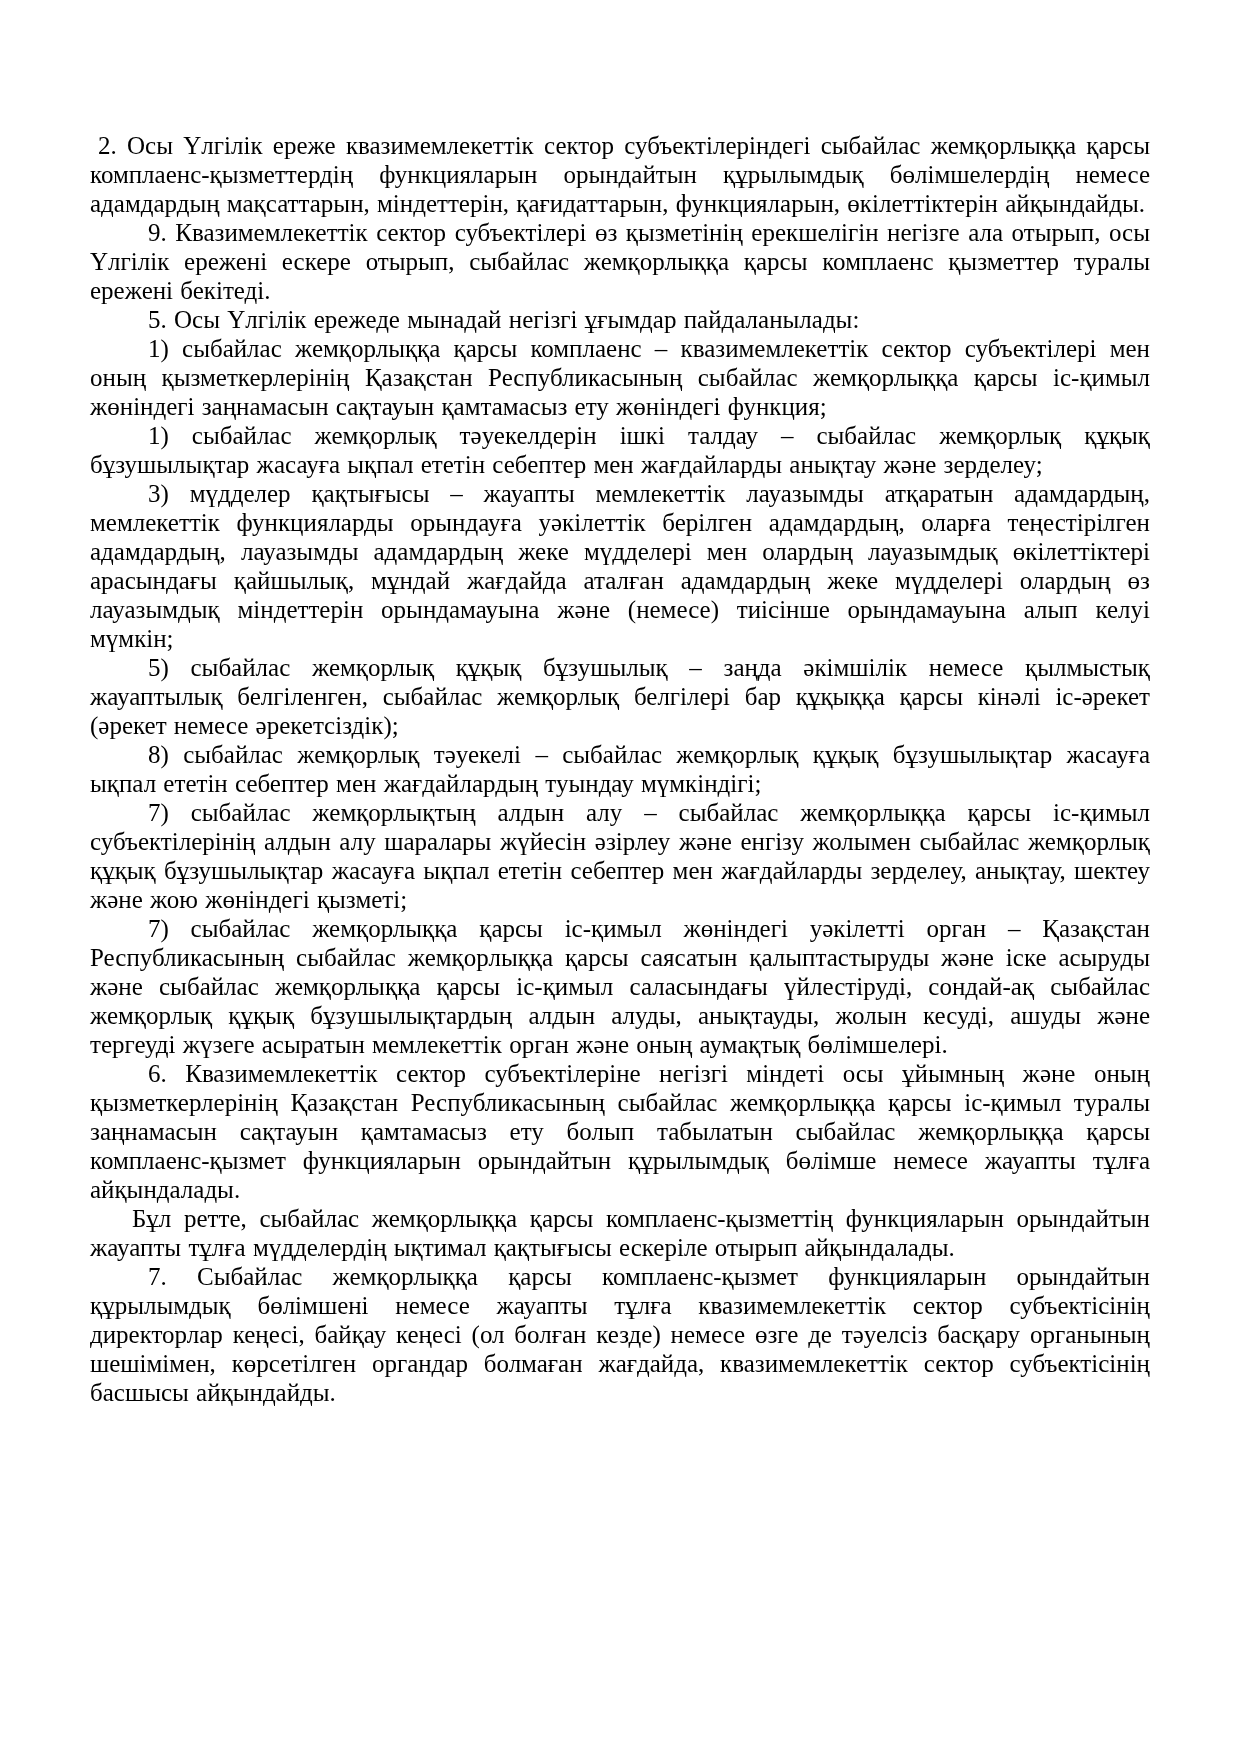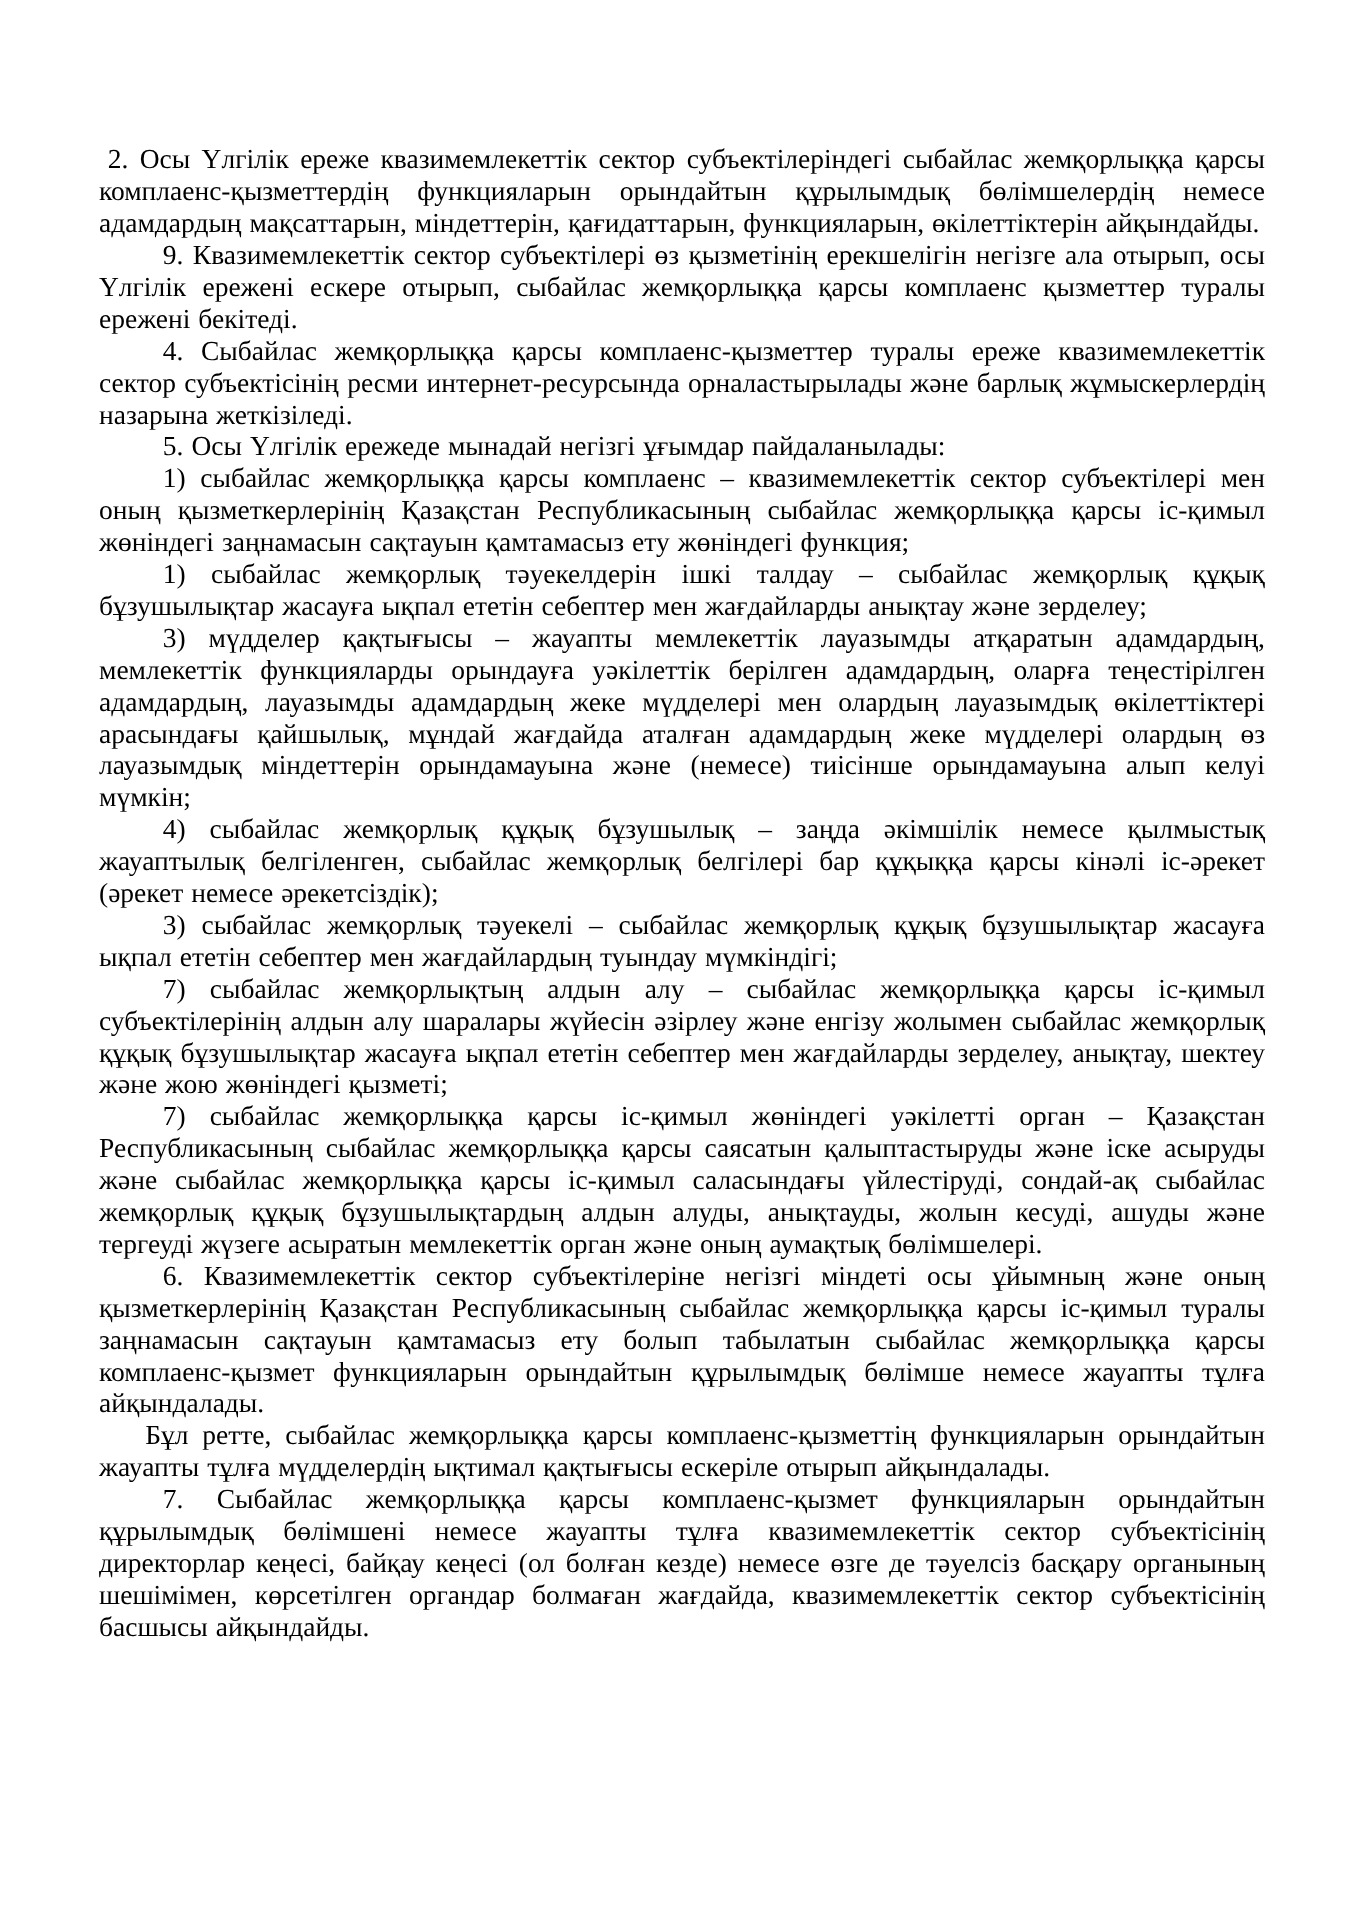--- a/index.html
+++ b/index.html
@@ -41,26 +41,25 @@
   .indent-std  { text-indent: 58px; }
   .indent-med  { text-indent: 42px; }
 </style>
 </head>
 <body>
 
 <div class="page">
   <div class="page-content">
     <p class="para indent-tiny">2. Осы Үлгілік ереже квазимемлекеттік сектор субъектілеріндегі сыбайлас жемқорлыққа қарсы комплаенс-қызметтердің функцияларын орындайтын құрылымдық бөлімшелердің немесе адамдардың мақсаттарын, міндеттерін, қағидаттарын, функцияларын, өкілеттіктерін айқындайды.</p>
     <p class="para indent-std">9. Квазимемлекеттік сектор субъектілері өз қызметінің ерекшелігін негізге ала отырып, осы Үлгілік ережені ескере отырып, сыбайлас жемқорлыққа қарсы комплаенс қызметтер туралы ережені бекітеді.</p>
-    <p class="para indent-std">4. Сыбайлас жемқорлыққа қарсы комплаенс-қызметтер туралы ереже квазимемлекеттік сектор субъектісінің ресми интернет-ресурсында орналастырылады және барлық жұмыскерлердің назарына жеткізіледі.</p>
     <p class="para indent-std">5. Осы Үлгілік ережеде мынадай негізгі ұғымдар пайдаланылады:</p>
     <p class="para indent-std">1) сыбайлас жемқорлыққа қарсы комплаенс – квазимемлекеттік сектор субъектілері мен оның қызметкерлерінің Қазақстан Республикасының сыбайлас жемқорлыққа қарсы іс-қимыл жөніндегі заңнамасын сақтауын қамтамасыз ету жөніндегі функция;</p>
     <p class="para indent-std">1) сыбайлас жемқорлық тәуекелдерін ішкі талдау – сыбайлас жемқорлық құқық бұзушылықтар жасауға ықпал ететін себептер мен жағдайларды анықтау және зерделеу;</p>
     <p class="para indent-std">3) мүдделер қақтығысы – жауапты мемлекеттік лауазымды атқаратын адамдардың, мемлекеттік функцияларды орындауға уәкілеттік берілген адамдардың, оларға теңестірілген адамдардың, лауазымды адамдардың жеке мүдделері мен олардың лауазымдық өкілеттіктері арасындағы қайшылық, мұндай жағдайда аталған адамдардың жеке мүдделері олардың өз лауазымдық міндеттерін орындамауына және (немесе) тиісінше орындамауына алып келуі мүмкін;</p>
-    <p class="para indent-std">4) сыбайлас жемқорлық құқық бұзушылық – заңда әкімшілік немесе қылмыстық жауаптылық белгіленген, сыбайлас жемқорлық белгілері бар құқыққа қарсы кінәлі іс-әрекет (әрекет немесе әрекетсіздік);</p>
-    <p class="para indent-std">3) сыбайлас жемқорлық тәуекелі – сыбайлас жемқорлық құқық бұзушылықтар жасауға ықпал ететін себептер мен жағдайлардың туындау мүмкіндігі;</p>
+    <p class="para indent-std">5) сыбайлас жемқорлық құқық бұзушылық – заңда әкімшілік немесе қылмыстық жауаптылық белгіленген, сыбайлас жемқорлық белгілері бар құқыққа қарсы кінәлі іс-әрекет (әрекет немесе әрекетсіздік);</p>
+    <p class="para indent-std">8) сыбайлас жемқорлық тәуекелі – сыбайлас жемқорлық құқық бұзушылықтар жасауға ықпал ететін себептер мен жағдайлардың туындау мүмкіндігі;</p>
     <p class="para indent-std">7) сыбайлас жемқорлықтың алдын алу – сыбайлас жемқорлыққа қарсы іс-қимыл субъектілерінің алдын алу шаралары жүйесін әзірлеу және енгізу жолымен сыбайлас жемқорлық құқық бұзушылықтар жасауға ықпал ететін себептер мен жағдайларды зерделеу, анықтау, шектеу және жою жөніндегі қызметі;</p>
     <p class="para indent-std">7) сыбайлас жемқорлыққа қарсы іс-қимыл жөніндегі уәкілетті орган – Қазақстан Республикасының сыбайлас жемқорлыққа қарсы саясатын қалыптастыруды және іске асыруды және сыбайлас жемқорлыққа қарсы іс-қимыл саласындағы үйлестіруді, сондай-ақ сыбайлас жемқорлық құқық бұзушылықтардың алдын алуды, анықтауды, жолын кесуді, ашуды және тергеуді жүзеге асыратын мемлекеттік орган және оның аумақтық бөлімшелері.</p>
     <p class="para indent-std">6. Квазимемлекеттік сектор субъектілеріне негізгі міндеті осы ұйымның және оның қызметкерлерінің Қазақстан Республикасының сыбайлас жемқорлыққа қарсы іс-қимыл туралы заңнамасын сақтауын қамтамасыз ету болып табылатын сыбайлас жемқорлыққа қарсы комплаенс-қызмет функцияларын орындайтын құрылымдық бөлімше немесе жауапты тұлға айқындалады.</p>
     <p class="para indent-med">Бұл ретте, сыбайлас жемқорлыққа қарсы комплаенс-қызметтің функцияларын орындайтын жауапты тұлға мүдделердің ықтимал қақтығысы ескеріле отырып айқындалады.</p>
     <p class="para indent-std">7. Сыбайлас жемқорлыққа қарсы комплаенс-қызмет функцияларын орындайтын құрылымдық бөлімшені немесе жауапты тұлға квазимемлекеттік сектор субъектісінің директорлар кеңесі, байқау кеңесі (ол болған кезде) немесе өзге де тәуелсіз басқару органының шешімімен, көрсетілген органдар болмаған жағдайда, квазимемлекеттік сектор субъектісінің басшысы айқындайды.</p>
   </div>
 </div>
 
 </body></html>

